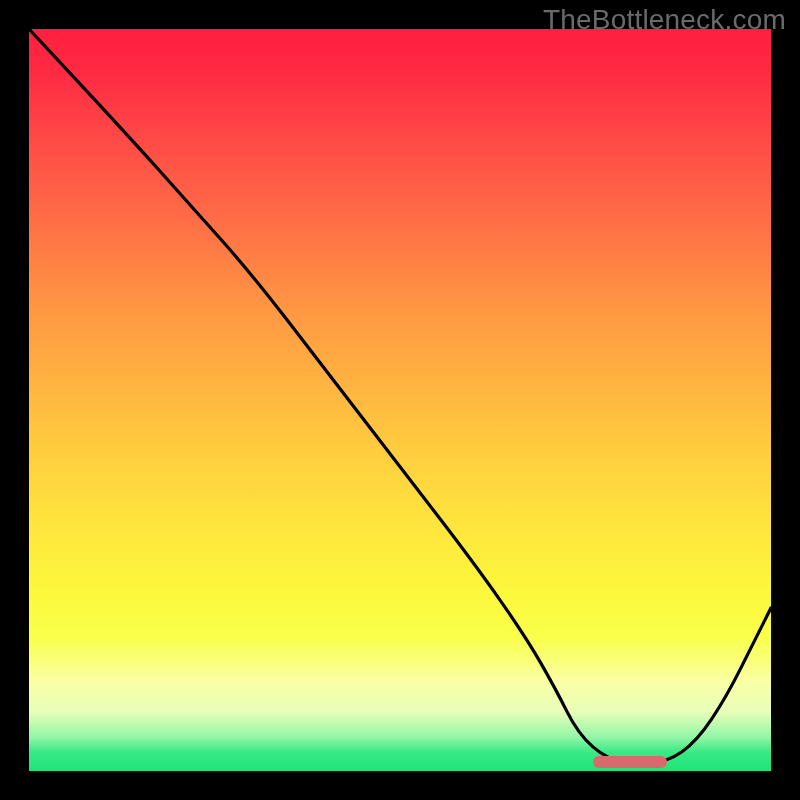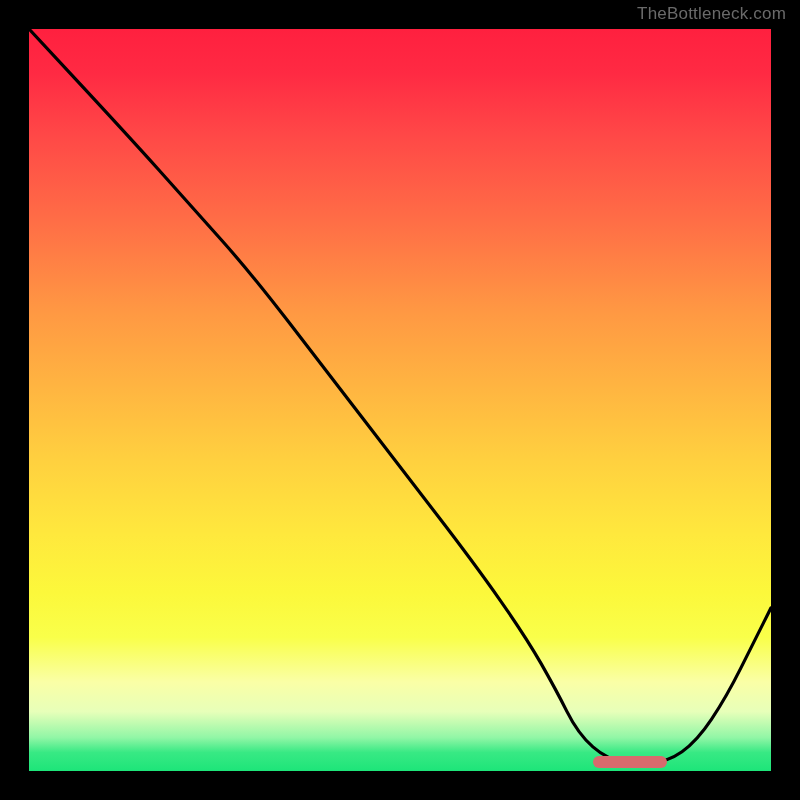--- a/index.html
+++ b/index.html
@@ -9,21 +9,21 @@
     background: #000;
     position: relative;
     font-family: Arial, sans-serif;
     overflow: hidden;
   }
   .watermark {
     position: absolute;
     top: 4px;
     right: 14px;
     color: #6a6a6a;
-    font-size: 17px;
+    font-size: 28px;
     font-weight: 500;
     z-index: 10;
     letter-spacing: 0.2px;
   }
   .plot-area {
     position: absolute;
     left: 29px;
     top: 29px;
     width: 742px;
     height: 742px;

